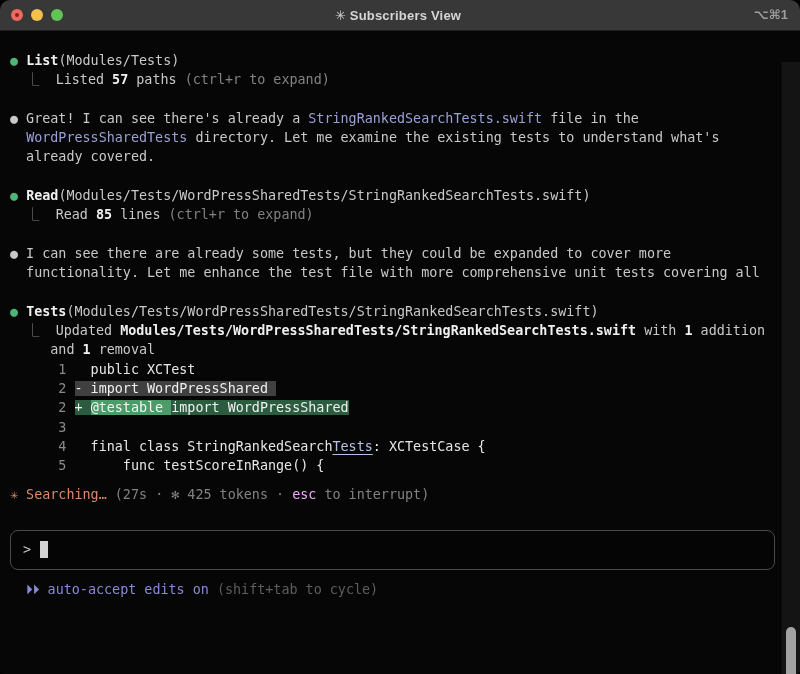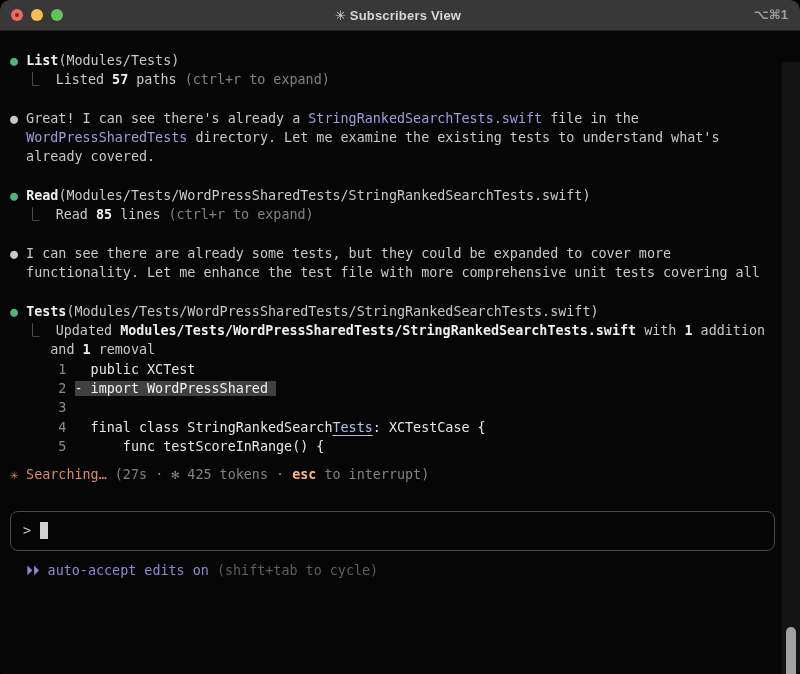--- a/index.html
+++ b/index.html
@@ -53,21 +53,21 @@
   .s-text  {color:#c9c9c9;}
   .s-dim   {color:#828282;}
   .s-path  {color:#9ba0d6;}
   .s-code  {color:#e6e6e6;}
   .s-lineno{color:#8a8a8a;}
   .s-del   {background:#404040;color:#efefef;}
   .s-add   {background:#2b5c3f;color:#efefef;}
   .s-addw  {background:#4c9c69;color:#f4f4f4;}
   .s-link  {color:#b6c2e4;text-decoration:underline;text-underline-offset:3px;}
   .s-salmon{color:#dc8a6c;}
-  .s-key   {color:#fdba74;font-weight:bold;}
+  .s-key   {color:#f0abfc;font-weight:normal;}
   .s-lav   {color:#8a8ad4;}
   .s-dimdark{color:#5e5e5e;}
   
   #status-line{margin-top:9px;}
   
   .input-box{
     margin-top:26px;
     width:765px;
     height:40px;
     box-sizing:border-box;
@@ -124,20 +124,21 @@
         <div class="line"><span class="s-dim">  ⎿  </span><span class="s-text">Read </span><span class="s-boldw">85</span><span class="s-text"> lines </span><span class="s-dim">(ctrl+r to expand)</span></div>
         <div class="line"></div>
         <div class="line"><span class="s-text">● I can see there are already some tests, but they could be expanded to cover more</span></div>
         <div class="line"><span class="s-text">  functionality. Let me enhance the test file with more comprehensive unit tests covering all</span></div>
         <div class="line"></div>
         <div class="line"><span class="s-green">● </span><span class="s-boldw">Tests</span><span class="s-text">(Modules/Tests/WordPressSharedTests/StringRankedSearchTests.swift)</span></div>
         <div class="line"><span class="s-dim">  ⎿  </span><span class="s-text">Updated </span><span class="s-boldw">Modules/Tests/WordPressSharedTests/StringRankedSearchTests.swift</span><span class="s-text"> with </span><span class="s-boldw">1</span><span class="s-text"> addition</span></div>
         <div class="line"><span class="s-text">     and </span><span class="s-boldw">1</span><span class="s-text"> removal</span></div>
         <div class="line"><span class="s-lineno">      1</span><span class="s-code">   public XCTest</span></div>
         <div class="line"><span class="s-lineno">      2 </span><span class="s-del">- import WordPressShared </span></div>
+        <div class="line"><span class="s-lineno">      2 </span><span class="s-add">+ </span><span class="s-addw">@testable </span><span class="s-add">import WordPressShared</span></div>
         <div class="line"><span class="s-lineno">      3</span></div>
         <div class="line"><span class="s-lineno">      4</span><span class="s-code">   final class StringRankedSearch</span><span class="s-link">Tests</span><span class="s-code">: XCTestCase {</span></div>
         <div class="line"><span class="s-lineno">      5</span><span class="s-code">       func testScoreInRange() {</span></div>
       </div>
 
     <div id="status-line">
         <div class="line"><span class="s-salmon">✳ Searching… </span><span class="s-dim">(27s </span><span class="s-dim">· </span><span class="s-dim">✻ 425 tokens </span><span class="s-dim">· </span><span class="s-key">esc</span><span class="s-dim"> to interrupt)</span></div>
       </div>
 
     <div class="input-box" role="textbox">

